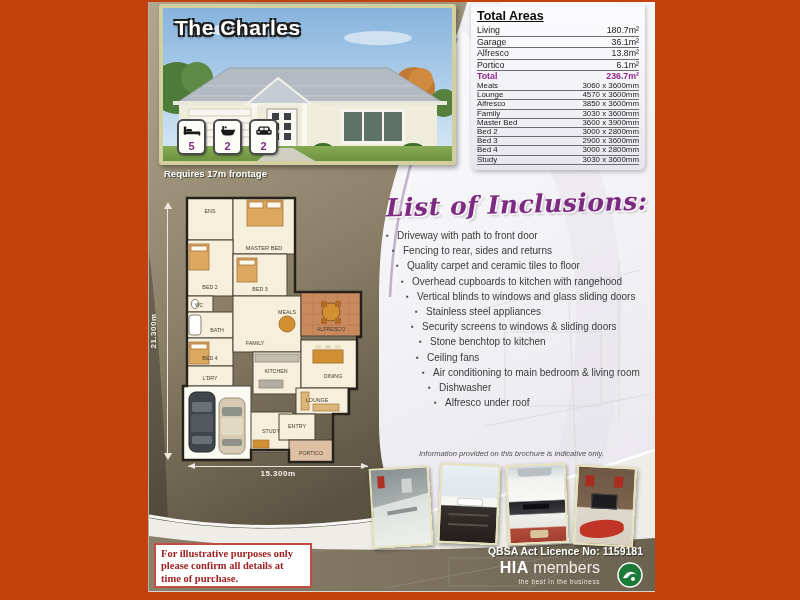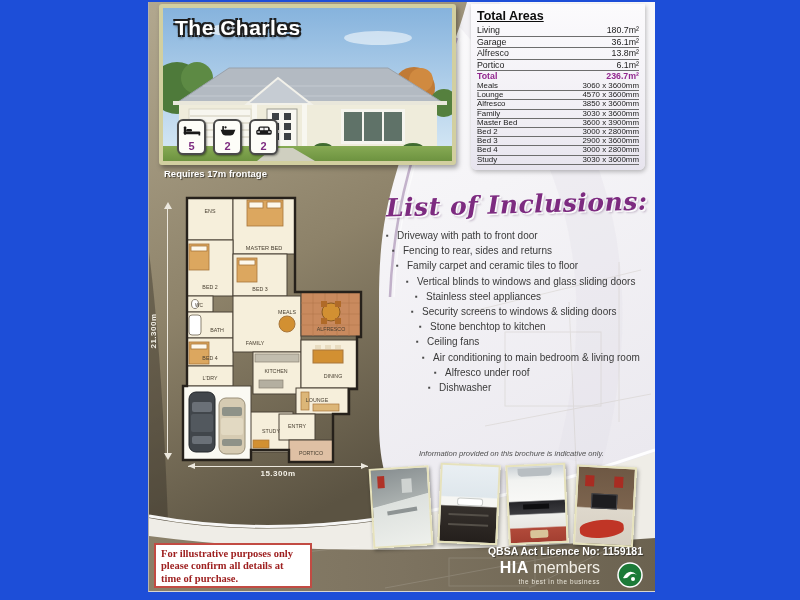--- a/index.html
+++ b/index.html
@@ -1,17 +1,17 @@
 <!DOCTYPE html>
 <html><head>
 <meta charset="utf-8">
 <style>
   html,body{margin:0;padding:0;background:#fff;width:800px;height:600px;overflow:hidden;
     font-family:"Liberation Sans",sans-serif;}
-  .canvas{position:relative;width:800px;height:600px;background:#1d4ed8;}
+  .canvas{position:relative;width:800px;height:600px;background:#c2410c;}
   .sheet{position:absolute;left:148px;top:2px;width:506px;height:589px;overflow:hidden;
     border-left:1px solid #b5b2ac;border-bottom:1px solid #d8d6d0;background:#f4f3f6;}
   .abs{position:absolute;}
   svg text{font-family:"Liberation Sans",sans-serif;}
 
   
   .photo-card{position:absolute;left:10px;top:2px;width:289px;height:153px;
     border:4px solid #d2cfa0;border-radius:3px;box-shadow:2px 3px 5px rgba(0,0,0,.35);overflow:hidden;background:#bcd6ec;}
   .photo-title{position:absolute;left:12px;top:8px;font-size:21px;font-weight:bold;color:#fff;
     letter-spacing:.5px;text-shadow:-2px -2px 0 #1d1d1d,2px -2px 0 #1d1d1d,-2px 2px 0 #1d1d1d,2px 2px 0 #1d1d1d,0 3px 3px rgba(0,0,0,.5);}
@@ -387,29 +387,30 @@
       <div class="arr-l"></div>
       <div class="arr-r"></div>
     </div>
     <div class="lbl">15.300m</div>
   </div>
 
   <div class="inc-title">List of Inclusions:</div>
   <ul class="inc-list">
     <li style="margin-left:0px">Driveway with path to front door</li>
     <li style="margin-left:6px">Fencing to rear, sides and returns</li>
-    <li style="margin-left:10px">Family carpet and ceramic tiles to floor</li>
+    <li style="margin-left:10px">Quality carpet and ceramic tiles to floor</li>
+    <li style="margin-left:15px">Overhead cupboards to kitchen with rangehood</li>
     <li style="margin-left:20px">Vertical blinds to windows and glass sliding doors</li>
     <li style="margin-left:29px">Stainless steel appliances</li>
     <li style="margin-left:25px">Security screens to windows &amp; sliding doors</li>
     <li style="margin-left:33px">Stone benchtop to kitchen</li>
     <li style="margin-left:30px">Ceiling fans</li>
     <li style="margin-left:36px">Air conditioning to main bedroom &amp; living room</li>
+    <li style="margin-left:42px">Dishwasher</li>
     <li style="margin-left:48px">Alfresco under roof</li>
-    <li style="margin-left:42px">Dishwasher</li>
   </ul>
 
   <div class="info-note">Information provided on this brochure is indicative only.</div>
 
   <div class="photos">
     <div class="ph ph1">
       <div class="acc" style="left:6px;top:6px;width:7px;height:12px;background:#b03227"></div>
       <div class="acc" style="left:30px;top:10px;width:10px;height:14px;background:#cfd3d1"></div>
       <div class="acc" style="left:14px;top:40px;width:30px;height:4px;background:#8e9494;transform:rotate(-6deg)"></div>
     </div>

